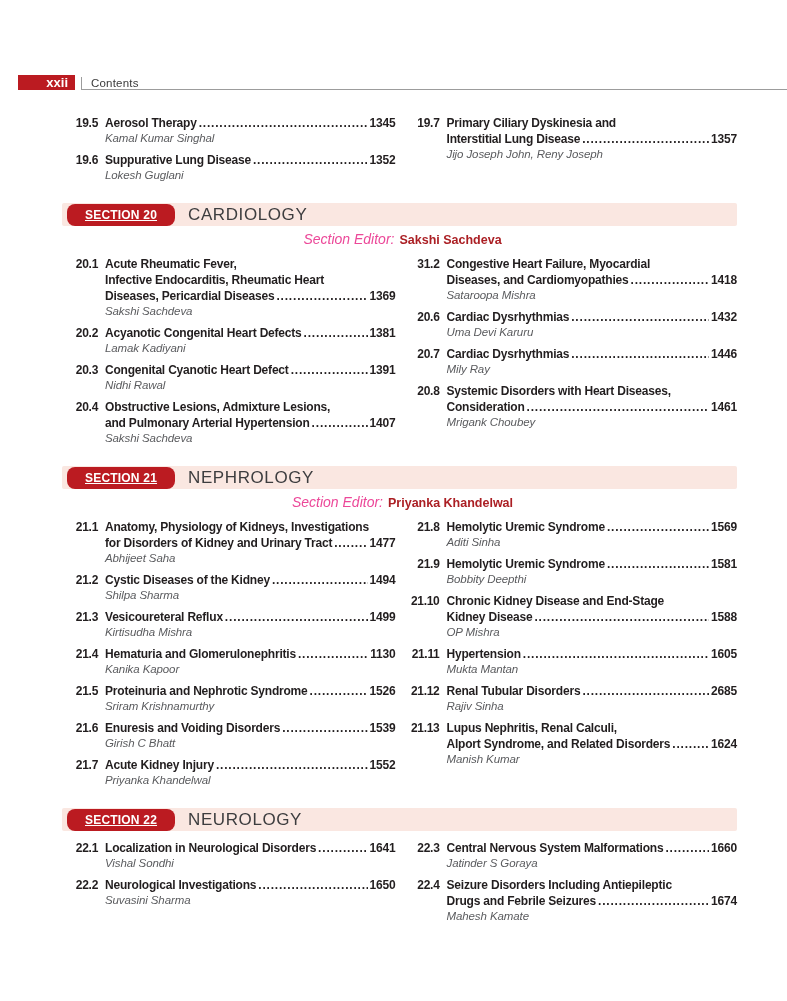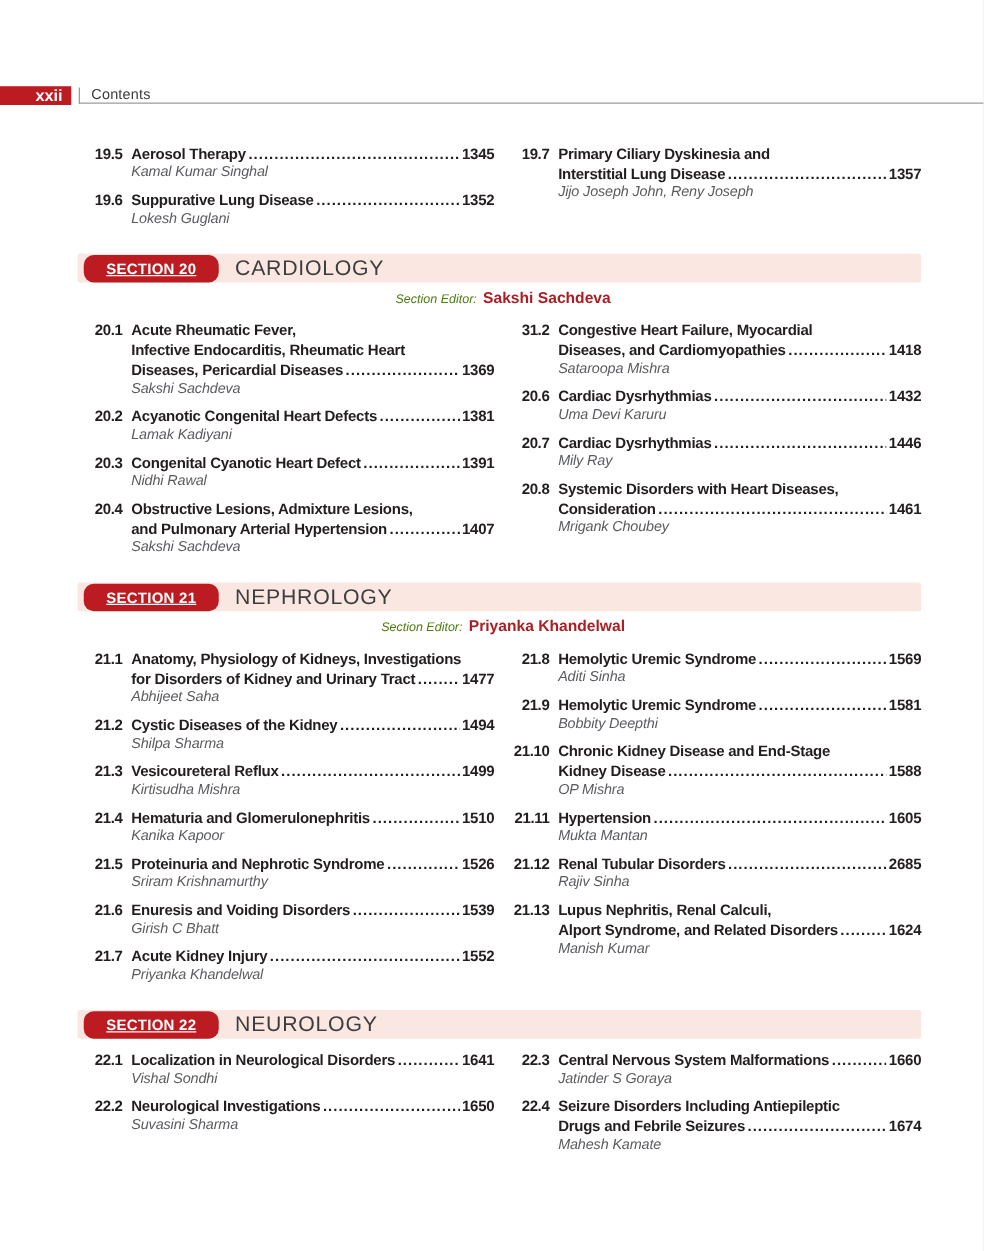--- a/index.html
+++ b/index.html
@@ -11,21 +11,21 @@
     --rule-gray:#9c9c9c;
   }
   *{margin:0;padding:0;box-sizing:border-box;}
   html,body{background:#e9e9e9;}
   .page{
     width:787px;height:1001px;overflow:hidden;background:#ffffff;
     font-family:"Liberation Sans","DejaVu Sans",sans-serif;color:var(--text);
     margin:0 auto;position:relative;
   }
   
-  .page-header{display:flex;align-items:center;margin-top:63px;height:27px;}
+  .page-header{display:flex;align-items:flex-end;margin-top:63px;height:27px;padding-left:18px;}
   .folio-box{
     width:57px;background:var(--accent-red);color:#fff;
     display:flex;align-items:center;justify-content:flex-end;
     padding-right:7px;font-weight:bold;font-size:13px;
   }
   .header-rule{
     flex:1;margin-left:6px;border-left:1px solid var(--rule-gray);
     border-bottom:1px solid var(--rule-gray);
     display:flex;align-items:center;padding-left:9px;
   }
@@ -46,21 +46,21 @@
     text-decoration:underline;
   }
   .section-title{
     margin-left:13px;font-size:17px;color:#3d3d3f;letter-spacing:.6px;
     white-space:nowrap;
   }
   .section-editor{
     display:flex;justify-content:center;align-items:baseline;gap:5px;
     margin-top:5px;height:16px;
   }
-  .editor-prefix{font-style:italic;font-size:10px;color:#4d7c0f;}
+  .editor-prefix{font-style:italic;font-size:14px;color:#ec4899;}
   .editor-name{font-weight:bold;font-size:12.5px;color:var(--editor-red);}
   
   .entry{display:flex;margin-bottom:7px;}
   .entry-num{
     width:30px;flex-shrink:0;text-align:right;margin-right:7px;
     font-weight:bold;font-size:12px;letter-spacing:-.3px;line-height:16px;
   }
   .entry-body{flex:1;min-width:0;}
   .tline{
     font-weight:bold;font-size:12px;letter-spacing:-.2px;line-height:16px;
@@ -292,21 +292,21 @@
                 </div>
                 <span class="entry-author">Kirtisudha Mishra</span>
     </span>
   </div>
             <div class="entry">
     <span class="entry-num">21.4</span>
     <span class="entry-body">
       <div class="tline flexline">
                   <span class="ttext">Hematuria and Glomerulonephritis</span>
                   <span class="leader"></span>
-                  <span class="pg">1510</span>
+                  <span class="pg">1130</span>
                 </div>
                 <span class="entry-author">Kanika Kapoor</span>
     </span>
   </div>
             <div class="entry">
     <span class="entry-num">21.5</span>
     <span class="entry-body">
       <div class="tline flexline">
                   <span class="ttext">Proteinuria and Nephrotic Syndrome</span>
                   <span class="leader"></span>

